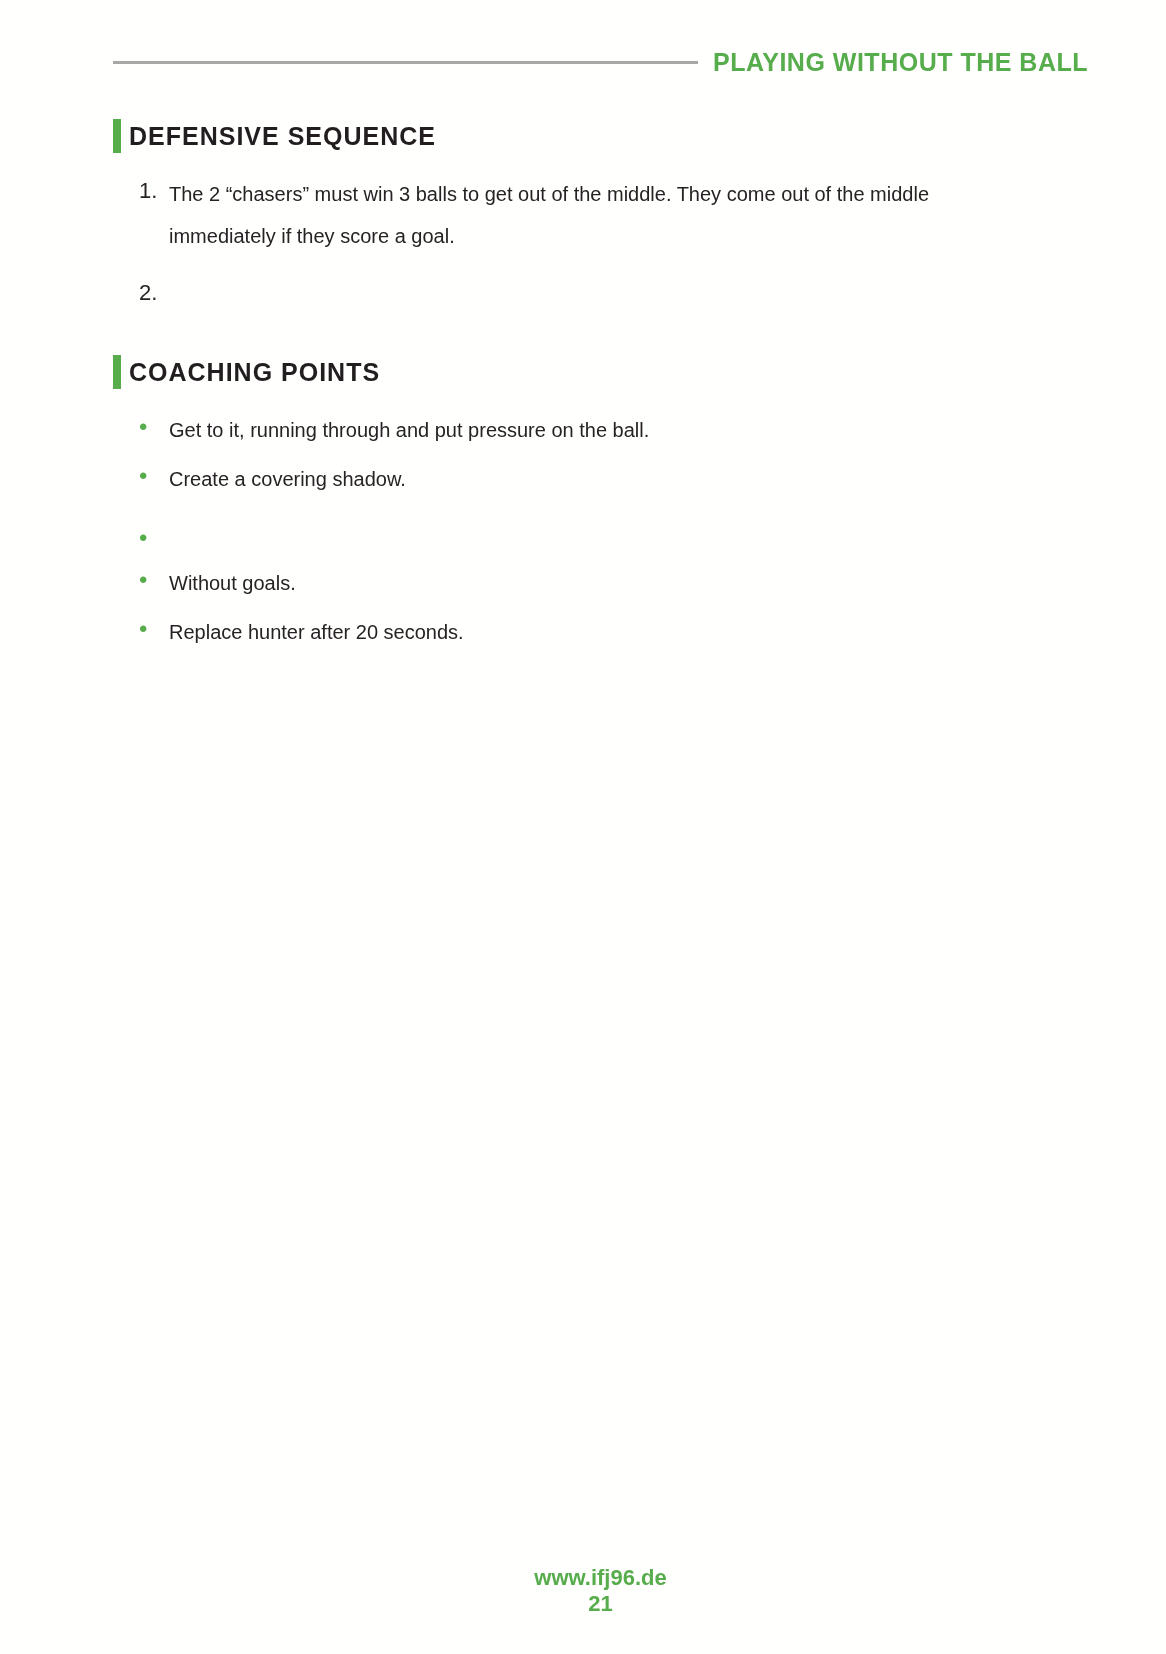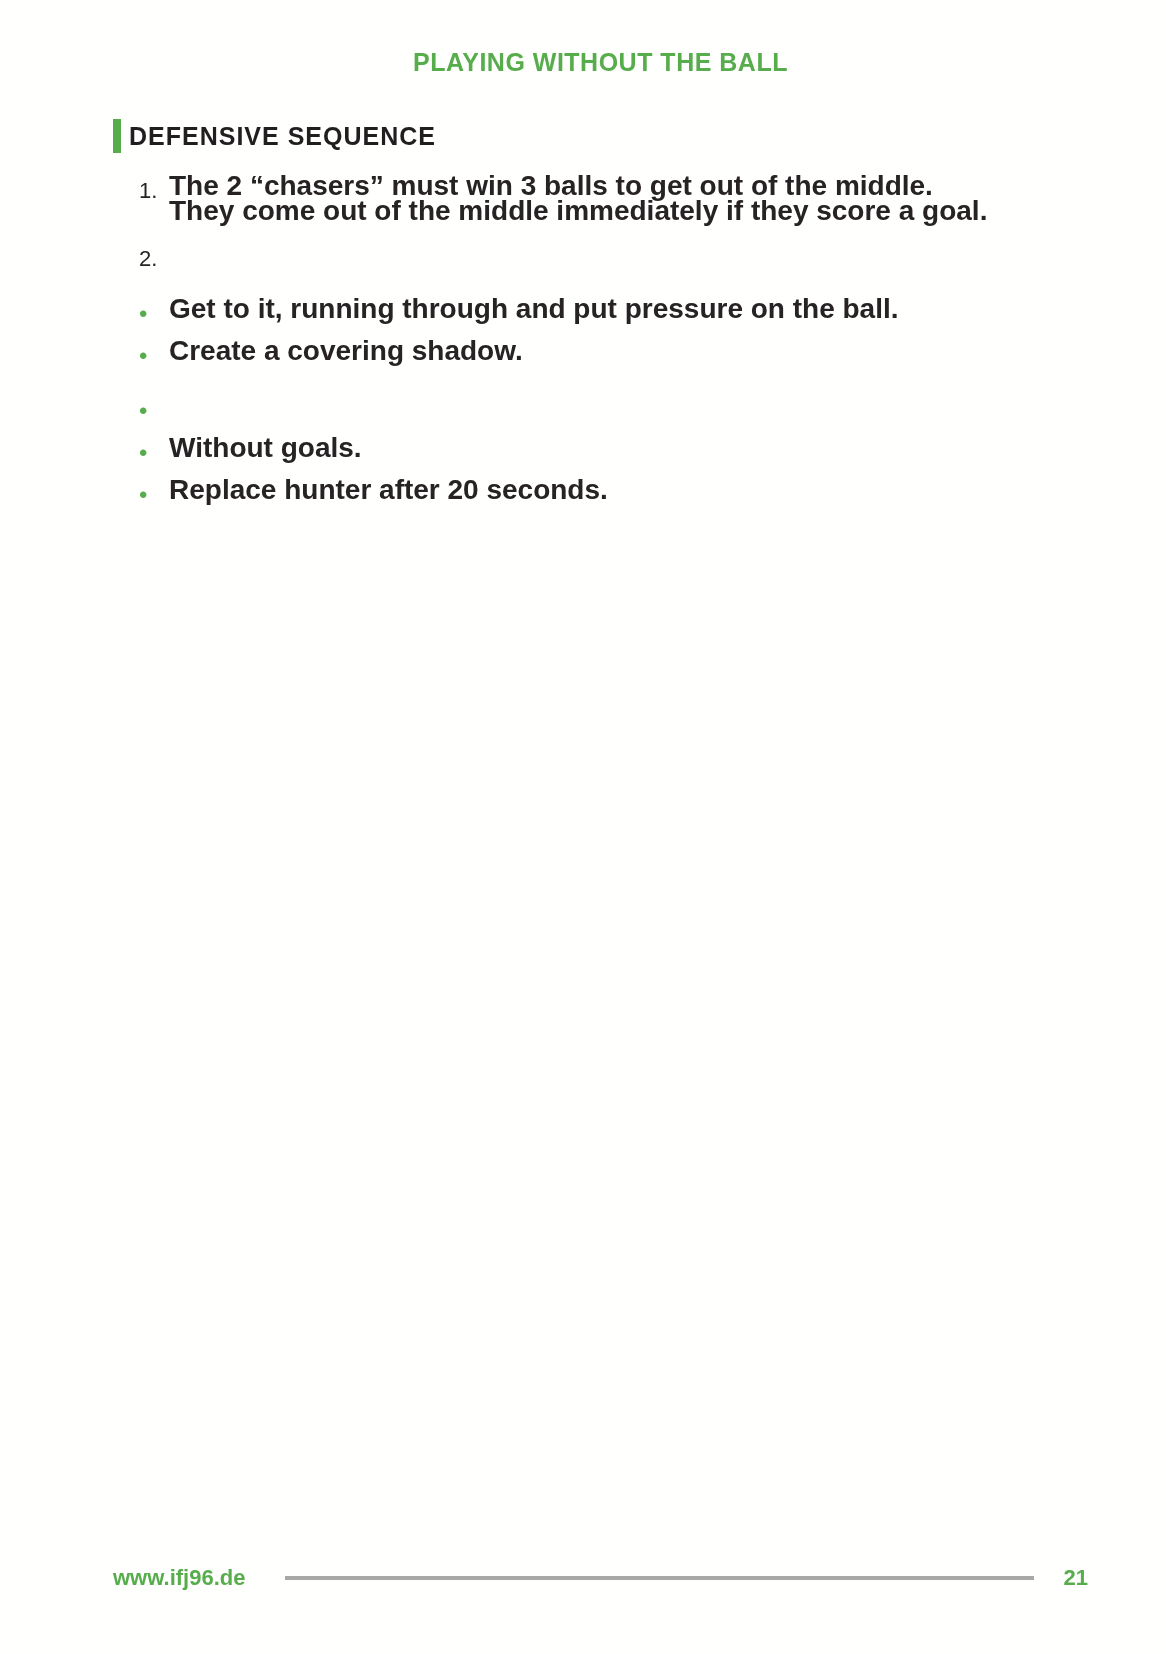--- a/index.html
+++ b/index.html
@@ -16,21 +16,21 @@
     height: 1654px;
     margin: 0 auto;
     background: #fffffe;
     font-family: "Liberation Sans", sans-serif;
     color: var(--text);
     overflow: hidden;
   }
   .content { padding: 48px 78px 0 113px; }
 
   
-  .page-header { display: flex; align-items: center; flex-direction: column; }
+  .page-header { display: flex; align-items: center; }
   .header-rule { flex: 1; height: 3px; background: var(--rule-gray); margin-right: 15px; }
   .header-title {
     margin: 0;
     color: var(--accent-green);
     font-size: 25px;
     font-weight: 700;
     letter-spacing: 0.5px;
     white-space: nowrap;
   }
 
@@ -60,35 +60,35 @@
   .li .marker {
     flex: none;
     width: 30px;
     font-size: 22px;
     line-height: 35px;
   }
   .li.numbered .marker { color: var(--text); }
   .li.bulleted .marker { color: var(--accent-green); font-size: 24px; }
   .li .li-text {
     max-width: 830px;
-    font-size: 28px;
-    line-height: 25px;
-    font-weight: bold;
+    font-size: 20px;
+    line-height: 42px;
   }
   .ordered-list .li { margin-bottom: 18px; }
   .bullet-list  .li { margin-bottom: 7px; }
 
   
   .page-footer {
     position: absolute;
     left: 113px;
     right: 78px;
     top: 1565px;
     display: flex;
     align-items: center;
+    flex-direction: column;
   }
   .footer-site {
     color: var(--accent-green);
     font-size: 22px;
     font-weight: 700;
     text-decoration: none;
     white-space: nowrap;
   }
   .footer-rule { flex: 1; height: 4px; background: var(--rule-gray); margin: 0 30px 0 40px; }
   .footer-pageno { color: var(--accent-green); font-size: 22px; font-weight: 700; }
@@ -114,20 +114,24 @@
           <span class="marker">1.</span>
           <span class="li-text">The 2 “chasers” must win 3 balls to get out of the middle. They come out of the middle immediately if they score a goal.</span>
         </div>
         <div class="li numbered">
           <span class="marker">2.</span>
         </div>
       </div>
     </section>
 
     <section class="section-next">
+      <h2 class="sec-heading">
+        <span class="bar"></span>
+        <span>COACHING POINTS</span>
+      </h2>
       <div class="list bullet-list">
         <div class="li bulleted">
           <span class="marker">•</span>
           <span class="li-text">Get to it, running through and put pressure on the ball.</span>
         </div>
         <div class="li bulleted">
           <span class="marker">•</span>
           <span class="li-text">Create a covering shadow.</span>
         </div>
       </div>

